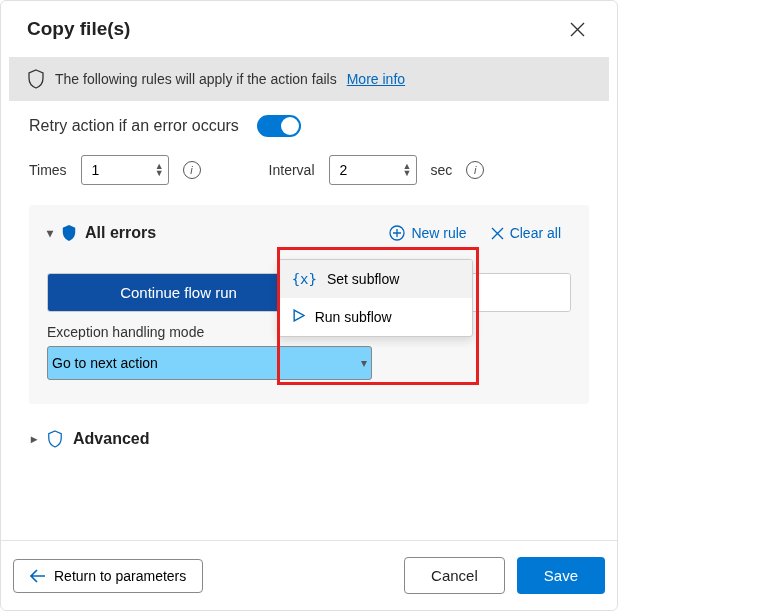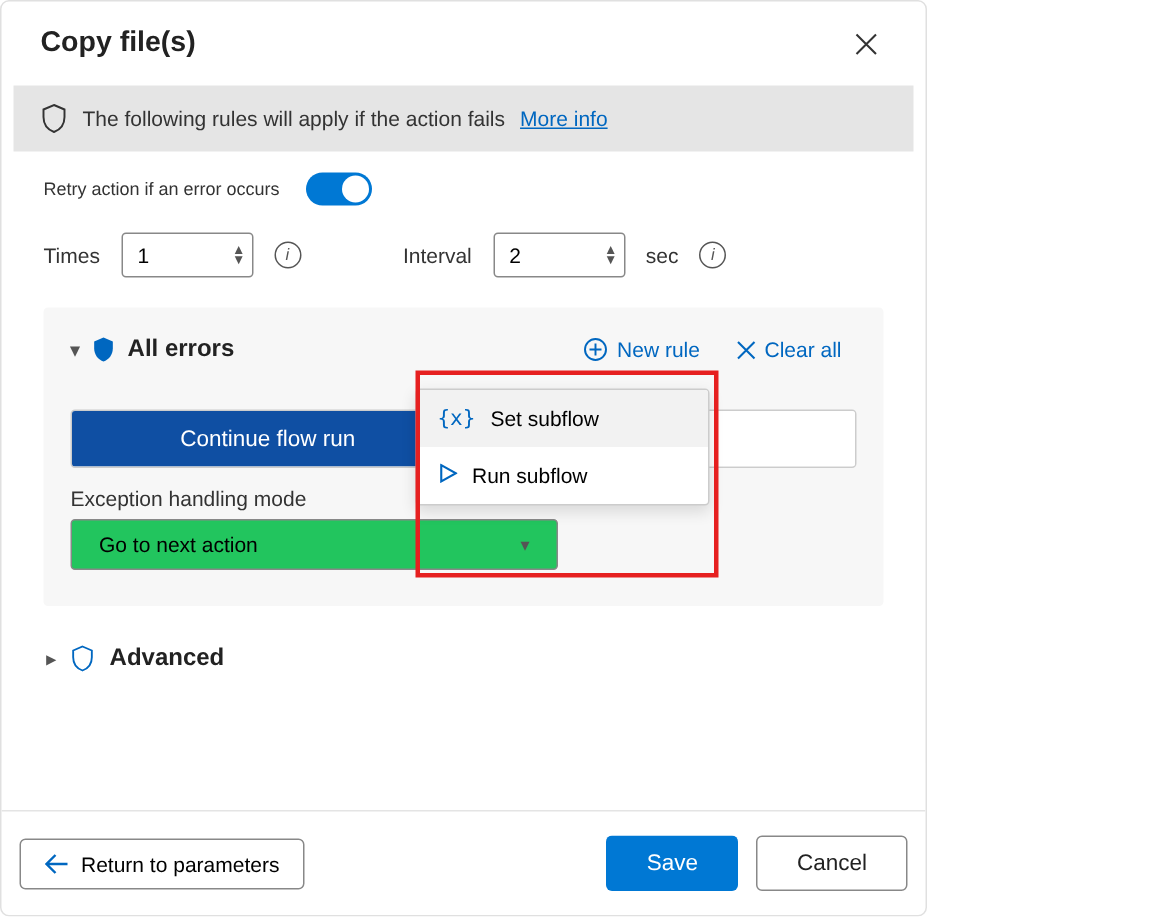--- a/index.html
+++ b/index.html
@@ -11,21 +11,21 @@
   .header { display: flex; align-items: center; justify-content: space-between;
     padding: 14px 26px 10px 26px; }
   .header .title { font-size: 19px; font-weight: 600; color: #222; }
   .close-btn { width: 28px; height: 28px; display:flex; align-items:center;
     justify-content:center; cursor:pointer; }
   .info-bar { background: #e5e5e5; margin: 4px 8px 0 8px; padding: 12px 18px;
     display:flex; align-items:center; gap:10px; font-size:14px; color:#333; }
   .info-bar a { color:#0067c0; text-decoration:underline; cursor:pointer; }
   .content { padding: 14px 28px 0 28px; flex:1; }
   .retry-row { display:flex; align-items:center; gap:18px; margin-bottom:18px; }
-  .retry-row .label { font-size:12px; color:#333; }
+  .retry-row .label { font-size:16px; color:#333; }
   .toggle { width:44px; height:22px; background:#0078d4; border-radius:11px;
     position:relative; cursor:pointer; }
   .toggle .knob { position:absolute; right:2px; top:2px; width:18px; height:18px;
     background:#fff; border-radius:50%; }
   .fields-row { display:flex; align-items:center; gap:14px; margin-bottom:20px; }
   .fields-row .flabel { font-size:14px; color:#333; }
   .num-input { display:flex; align-items:center; border:1px solid #888;
     border-radius:3px; width:88px; height:30px; padding:0 4px 0 10px;
     justify-content:space-between; font-size:14px; }
   .spin-arrows { display:flex; flex-direction:column; line-height:7px;
@@ -43,21 +43,21 @@
   .link-btn { display:flex; align-items:center; gap:6px; font-size:14px;
     color:#0067c0; padding:6px 10px; cursor:pointer; border-radius:3px; }
   .seg-row { display:flex; margin:26px 0 12px 0; border:1px solid #ccc;
     border-radius:3px; overflow:hidden; }
   .seg { flex:1; text-align:center; padding:10px 0; font-size:15px;
     background:#fff; color:#333; }
   .seg.active { background:#0f4fa3; color:#fff; font-weight:400; }
   .mode-label { font-size:14px; color:#333; margin-bottom:6px; }
   .select { width:325px; height:34px; border:1px solid #888; border-radius:3px;
     display:flex; align-items:center; justify-content:space-between;
-    padding:0 18px; font-size:14px; cursor:pointer; background:#22c55e; }
+    padding:0 4px; font-size:14px; cursor:pointer; background:#7dd3fc; }
   .adv-row { display:flex; align-items:center; gap:10px; margin:26px 2px 0 2px;
     font-size:16px; font-weight:600; color:#222; cursor:pointer; }
   .footer { border-top:1px solid #e4e4e4; padding:16px 12px; display:flex;
     align-items:center; justify-content:space-between;gap:38px; }
   .ret-btn { border:1px solid #888; background:#fff; border-radius:4px;
     padding:8px 16px; font-size:14px; display:flex; align-items:center; gap:8px;
     cursor:pointer; }
   .right-btns { display:flex; gap:12px; }
   .btn { border-radius:4px; padding:9px 26px; font-size:15px; cursor:pointer;
     border:1px solid transparent; }
@@ -206,18 +206,18 @@
   </div>
 
   <div class="footer">
     <div class="ret-btn">
       <svg width="16" height="14" viewBox="0 0 16 14">
           <path d="M7 1 L1 7 L7 13 M1 7 H15" fill="none" stroke="#0067c0" stroke-width="1.6"></path>
         </svg>
       <span>Return to parameters</span>
     </div>
     <div class="right-btns">
+      <div class="btn secondary">Cancel</div>
       <div class="btn primary">Save</div>
-      <div class="btn secondary">Cancel</div>
     </div>
   </div>
 
 </div>
 
 </body></html>

